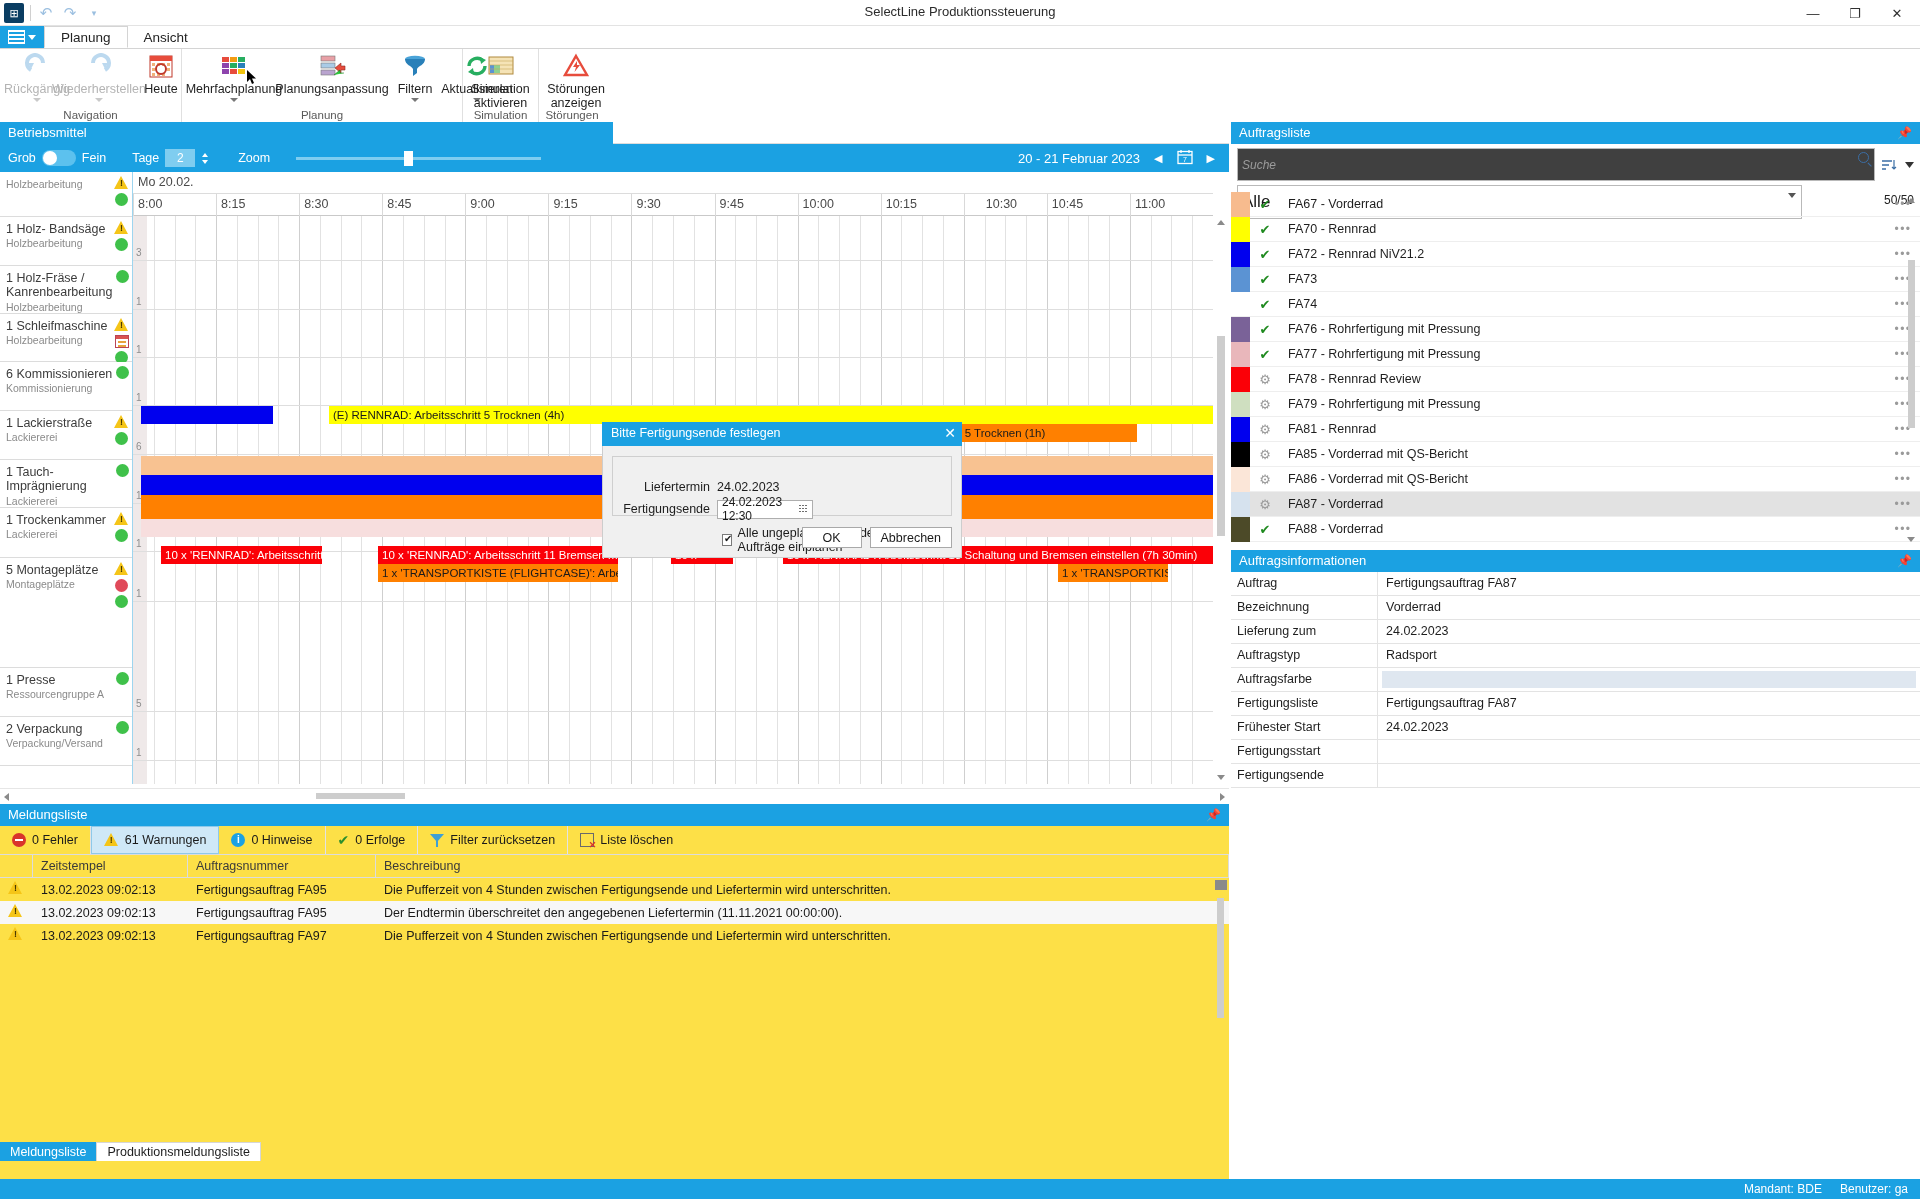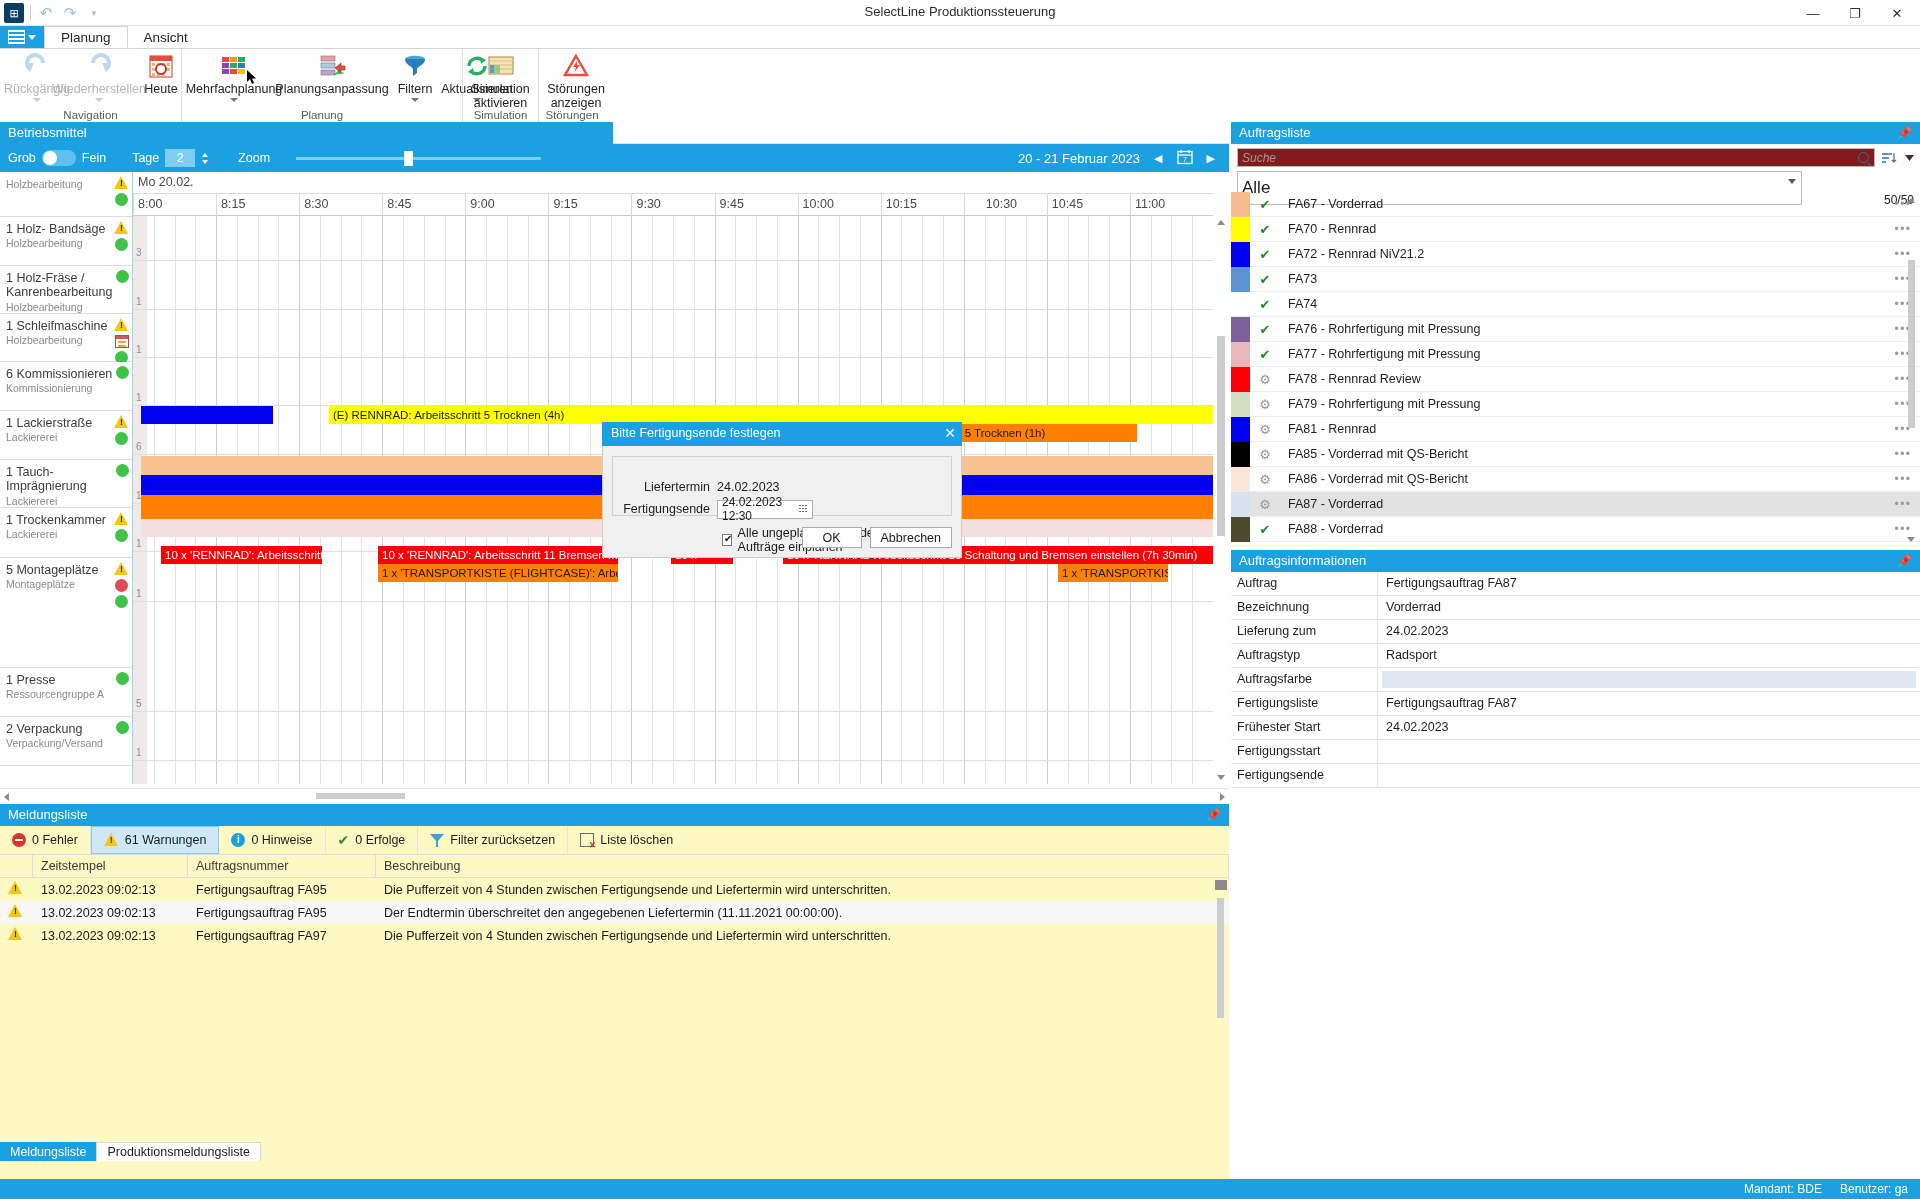--- a/index.html
+++ b/index.html
@@ -111,21 +111,21 @@
   .cbox::after { content:"✔"; position:absolute; left:1px; top:-2px; font-size:10px; color:#1a1a1a; }
   .dlgbtns { position:absolute; right:9px; bottom:9px; display:flex; gap:8px; }
   .dbtn { min-width:60px; height:21px; background:#fff; border:1px solid #a9a9a9; font-size:12.5px; display:flex; align-items:center; justify-content:center; padding:0 10px; }
 
   
   .rpanel { position:absolute; left:1231px; top:122px; width:689px; height:680px; background:#fff; }
   .panhdr { height:22px; background:#1ba1e2; color:#fff; font-size:13px; padding:3px 0 0 8px; position:relative; }
   .panhdr .pin { position:absolute; right:8px; top:4px; font-size:12px; }
   .alBar { position:absolute; left:0; top:22px; width:689px; height:48px; padding:4px 6px; }
   .srchrow { display:flex; align-items:center; gap:5px; }
-  .srch { flex:1; height:19px; border:1px solid #b9b9b9; background:#7f1d1d; display:flex; align-items:center; padding:8px 4px; position:relative; }
+  .srch { flex:1; height:33px; border:1px solid #b9b9b9; background:#404040; display:flex; align-items:center; padding:8px 4px; position:relative; }
   .srch .ph { font-size:12px; color:#9c9c9c; font-style:italic; }
   .srch .mg { position:absolute; right:5px; top:3px; width:11px; height:11px; border:1.4px solid #3b6ea5; border-radius:50%; }
   .srch .mg::after{content:"";position:absolute;right:-4px;bottom:-3px;width:5px;height:1.4px;background:#3b6ea5;transform:rotate(45deg);}
   .sorticon { width:19px; height:19px; display:flex; align-items:center; justify-content:center; }
   .combo { margin-top:4px; height:19px; border:1px solid #b9b9b9; background:#fff; display:flex; align-items:center; padding:16px 4px; position:relative; font-size:17px; }
   .combo .car { position:absolute; right:5px; top:7px; width:0;height:0;border-left:4px solid transparent;border-right:4px solid transparent;border-top:5px solid #555; }
   .cnt { position:absolute; right:6px; top:49px; font-size:12px; color:#222; }
   .allist { position:absolute; left:0; top:70px; width:689px; height:356px; overflow:hidden; }
   .arow { position:relative; height:25px; border-bottom:1px solid #eee; display:flex; align-items:center; }
   .arow.sel { background:#e2e2e2; }
@@ -139,21 +139,21 @@
 
   .ipanel { position:absolute; left:0; top:428px; width:689px; height:252px; }
   .itbl { position:absolute; left:0; top:22px; width:689px; }
   .irow { display:flex; height:24px; border-bottom:1px solid #e3e3e3; }
   .ik { width:147px; font-size:12.5px; color:#1e1e1e; padding:4px 0 0 6px; border-right:1px solid #e3e3e3; }
   .iv { flex:1; font-size:12.5px; color:#1e1e1e; padding:4px 0 0 8px; }
   .iv.swatch { padding:3px 4px; }
   .iv.swatch span { display:block; height:17px; background:#dfe7f0; }
 
   
-  .msgpanel { position:absolute; left:0; top:804px; width:1229px; height:375px; background:#fef9c3; }
+  .msgpanel { position:absolute; left:0; top:804px; width:1229px; height:375px; background:#fde047; }
   .mhdr { height:22px; background:#1ba1e2; color:#fff; font-size:13px; padding:3px 0 0 8px; position:relative;}
   .mhdr .pin { position:absolute; right:8px; top:4px; font-size:12px;}
   .mtools { height:28px; display:flex; align-items:stretch; font-size:12.5px; }
   .mtool { display:flex; align-items:center; gap:6px; padding:0 12px; border-right:1px solid #e3e3e3; }
   .mtool.act { background:#cfe8f7; border:1px solid #8ec9ea; }
   .ic-err { width:14px;height:14px;border-radius:50%;background:#d9342b;position:relative;}
   .ic-err::after{content:"";position:absolute;left:3px;top:6px;width:8px;height:2px;background:#fff;}
   .ic-info{width:14px;height:14px;border-radius:50%;background:#1ba1e2;color:#fff;font-size:10px;font-weight:bold;text-align:center;line-height:14px;}
   .ic-ok{color:#2c8f2c;font-size:14px;}
   .ic-funnel{width:14px;height:13px;position:relative;}

